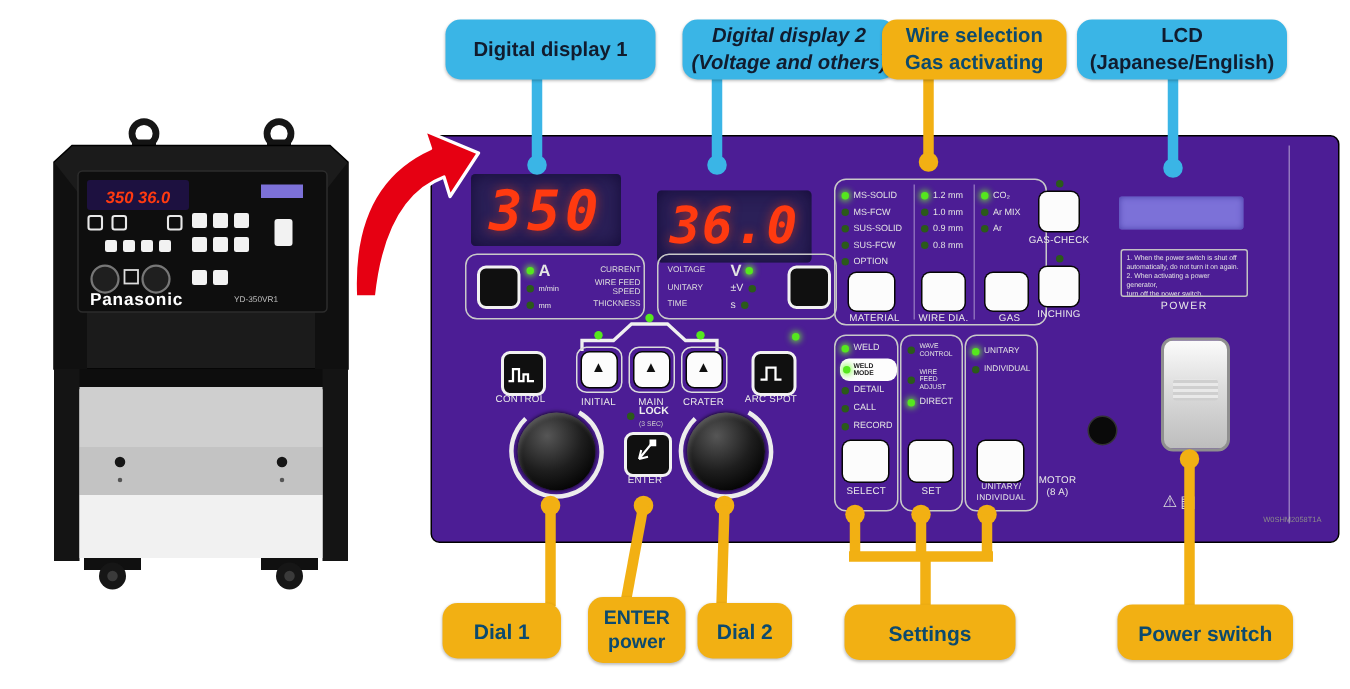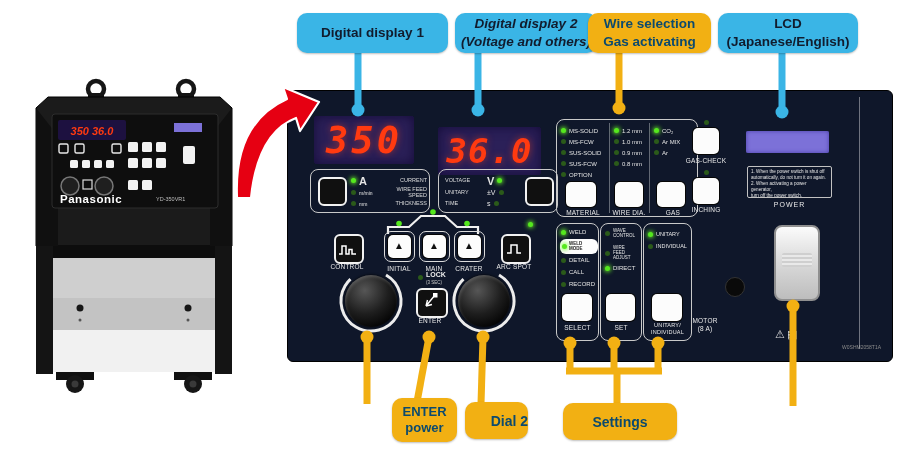--- a/index.html
+++ b/index.html
@@ -8,21 +8,21 @@
   .abs{position:absolute;}
   
   .callout{position:absolute;border-radius:10px;display:flex;flex-direction:column;
            align-items:center;justify-content:center;text-align:center;
            font-weight:bold;color:#111c2e;z-index:10;box-shadow:0 1px 2px rgba(0,0,0,.25);}
   .callout.blue{background:#3ab5e6;}
   .callout.yellow{background:#f2b013;color:#0c4a6e;}
   .callout .l1{font-size:13.5px;line-height:1.32;}
   .callout .l2{font-size:13.5px;line-height:1.32;}
   
-  .panel{position:absolute;left:287px;top:90px;width:604px;height:270px;background:#0f172a;
+  .panel{position:absolute;left:287px;top:90px;width:604px;height:270px;background:#4c1d95;
          border-radius:6px;border:1px solid #000;z-index:1;}
   .outline{position:absolute;border:1px solid #c9c9c9;border-radius:8px;}
   .seg-display{position:absolute;background:#2b2058;border-radius:3px;display:flex;
                align-items:center;justify-content:center;box-shadow:inset 0 0 12px #140b38;}
   .seg{font-family:"DejaVu Sans Mono",monospace;font-weight:bold;font-style:italic;
        color:#ff3a10;text-shadow:0 0 7px rgba(255,64,16,.5);letter-spacing:3px;}
   .led{width:5px;height:5px;border-radius:50%;background:#2b5a1a;flex:none;}
   .led.on{background:#55e81e;box-shadow:0 0 4px 1px rgba(110,255,40,.85);}
   .btn-outline{position:absolute;background:#101010;border:2px solid #f2f2f2;border-radius:6px;}
   .btn-white{position:absolute;background:#fcfcfc;border-radius:5px;box-shadow:0 0 0 1px #060606;}
@@ -410,40 +410,46 @@
     <circle cx="614" cy="343" r="6.5" fill="#f2b013"></circle>
     <line x1="614" y1="343" x2="614" y2="374" stroke="#f2b013" stroke-width="7"></line>
     <circle cx="658" cy="343" r="6.5" fill="#f2b013"></circle>
     <line x1="658" y1="343" x2="658" y2="374" stroke="#f2b013" stroke-width="7"></line>
     <line x1="566" y1="371" x2="662" y2="371" stroke="#f2b013" stroke-width="7"></line>
     <line x1="617" y1="371" x2="617" y2="406" stroke="#f2b013" stroke-width="7"></line>
     <circle cx="793" cy="306" r="6.5" fill="#f2b013"></circle>
     <line x1="793" y1="306" x2="793" y2="406" stroke="#f2b013" stroke-width="7"></line>
   </svg>
 
-  <div class="callout blue" style="left:297px;top:13px;width:151px;height:40px;">
+  <div class="callout blue" style="left:297px;top:13px;width:140px;height:40px;">
     <span class="l1">Digital display 1</span>
   </div>
   <div class="callout blue" style="left:455px;top:13px;width:142px;height:40px;font-style:italic;">
     <span class="l1">Digital display 2</span>
     <span class="l2">(Voltage and others)</span>
   </div>
   <div class="callout yellow" style="left:588px;top:13px;width:123px;height:40px;">
     <span class="l1">Wire selection</span>
     <span class="l2">Gas activating</span>
   </div>
   <div class="callout blue" style="left:718px;top:13px;width:140px;height:40px;">
     <span class="l1">LCD</span>
     <span class="l2">(Japanese/English)</span>
   </div>
 
+  <div class="callout yellow" style="left:295px;top:402px;width:79px;height:37px;font-size:14px;">
+    <span>Dial 1</span>
+  </div>
   <div class="callout yellow" style="left:392px;top:398px;width:65px;height:44px;">
     <span style="font-size:13px;line-height:1.25;">ENTER</span>
     <span style="font-size:13px;line-height:1.25;">power</span>
   </div>
-  <div class="callout yellow" style="left:465px;top:402px;width:63px;height:37px;font-size:14px;align-items:flex-end;">
+  <div class="callout yellow" style="left:465px;top:402px;width:63px;height:37px;font-size:14px;">
     <span>Dial 2</span>
   </div>
   <div class="callout yellow" style="left:563px;top:403px;width:114px;height:37px;font-size:14px;text-align:center;">
     <span>Settings</span>
   </div>
+  <div class="callout yellow" style="left:745px;top:403px;width:117px;height:37px;font-size:14px;">
+    <span>Power switch</span>
+  </div>
 
 </div>
 
 </body></html>

